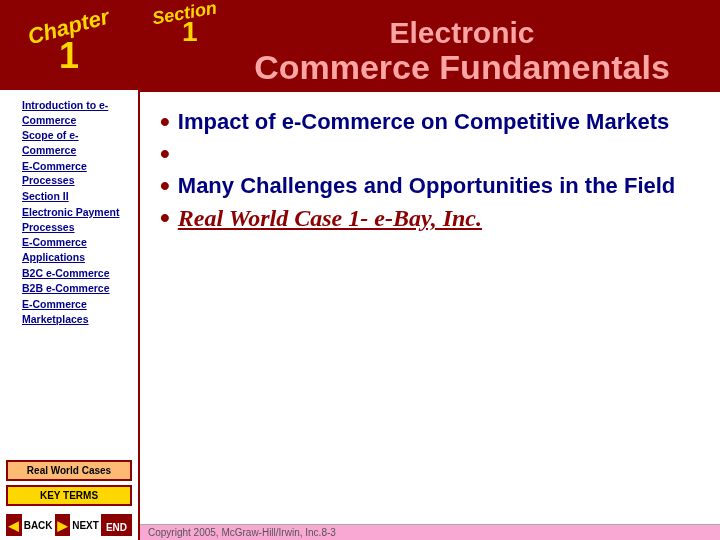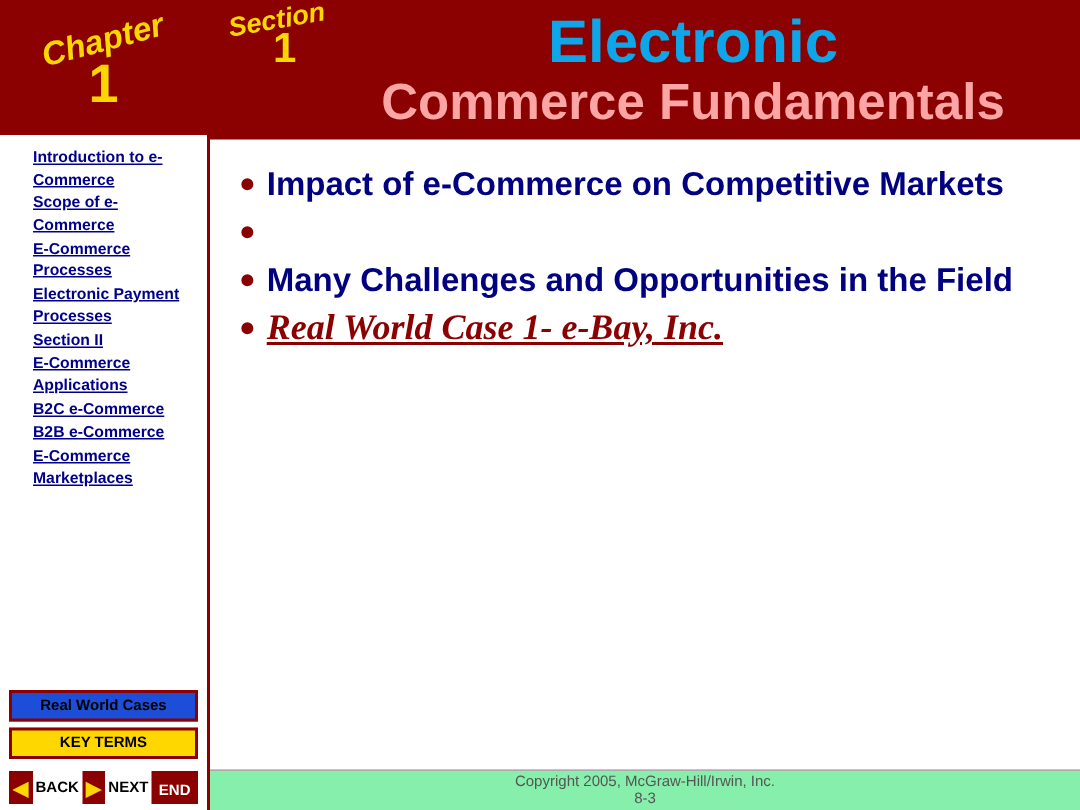--- a/index.html
+++ b/index.html
@@ -79,21 +79,21 @@
     }
 
     .sidebar-bottom {
       padding: 6px 6px 0 6px;
       display: flex;
       flex-direction: column;
       gap: 4px;
     }
 
     .real-world-btn {
-      background: #1d4ed8;
+      background: #fdba74;
       border: 2px solid #8B0000;
       color: #000;
       font-size: 10px;
       font-weight: bold;
       text-align: center;
       padding: 3px 2px;
       cursor: pointer;
     }
 
     .key-terms-btn {
@@ -187,25 +187,26 @@
       color: #FFD700;
       font-size: 28px;
       font-weight: bold;
       display: block;
       line-height: 1;
       margin-top: -4px;
       margin-left: 30px;
     }
 
     .header-title-electronic {
-      color: #0ea5e9;
-      font-size: 40px;
+      color: #fca5a5;
+      font-size: 30px;
       font-weight: bold;
       text-align: center;
       line-height: 1.1;
+      margin-top: 10px;
     }
 
     .header-title-commerce {
       color: #fca5a5;
       font-size: 34px;
       font-weight: bold;
       text-align: center;
       line-height: 1.1;
     }
 
@@ -281,26 +282,26 @@
 
     .last-bullet-row {
       display: flex;
       flex-direction: row;
       align-items: flex-end;
       justify-content: space-between;
     }
 
     .main-footer {
       display: flex;
-      flex-direction: column;
-      justify-content: center;
+      flex-direction: row;
+      justify-content: flex-start;
       align-items: center;
       padding: 2px 8px 2px 8px;
       border-top: 1px solid #aaa;
-      background: #86efac;
+      background: #f9a8d4;
       margin-top: 4px;
     }
 
     .footer-copyright {
       color: #555;
       font-size: 10px;
     }
 
     .footer-page {
       color: #555;
@@ -315,22 +316,22 @@
     <div class="chapter-badge">
       <span class="chapter-text">Chapter</span>
       <span class="chapter-num">1</span>
     </div>
   </div>
 
   <div class="sidebar-nav">
     <a class="nav-link">Introduction to e-Commerce</a>
     <a class="nav-link">Scope of e-Commerce</a>
     <a class="nav-link">E-Commerce Processes</a>
+    <a class="nav-link">Section II</a>
     <a class="nav-link">Electronic Payment Processes</a>
-    <a class="nav-link">Section II</a>
     <a class="nav-link">E-Commerce Applications</a>
     <a class="nav-link">B2C e-Commerce</a>
     <a class="nav-link">B2B e-Commerce</a>
     <a class="nav-link">E-Commerce Marketplaces</a>
   </div>
 
   <div class="sidebar-bottom">
     <div class="real-world-btn">Real World Cases</div>
     <div class="key-terms-btn">KEY TERMS</div>
     <div class="nav-buttons">

